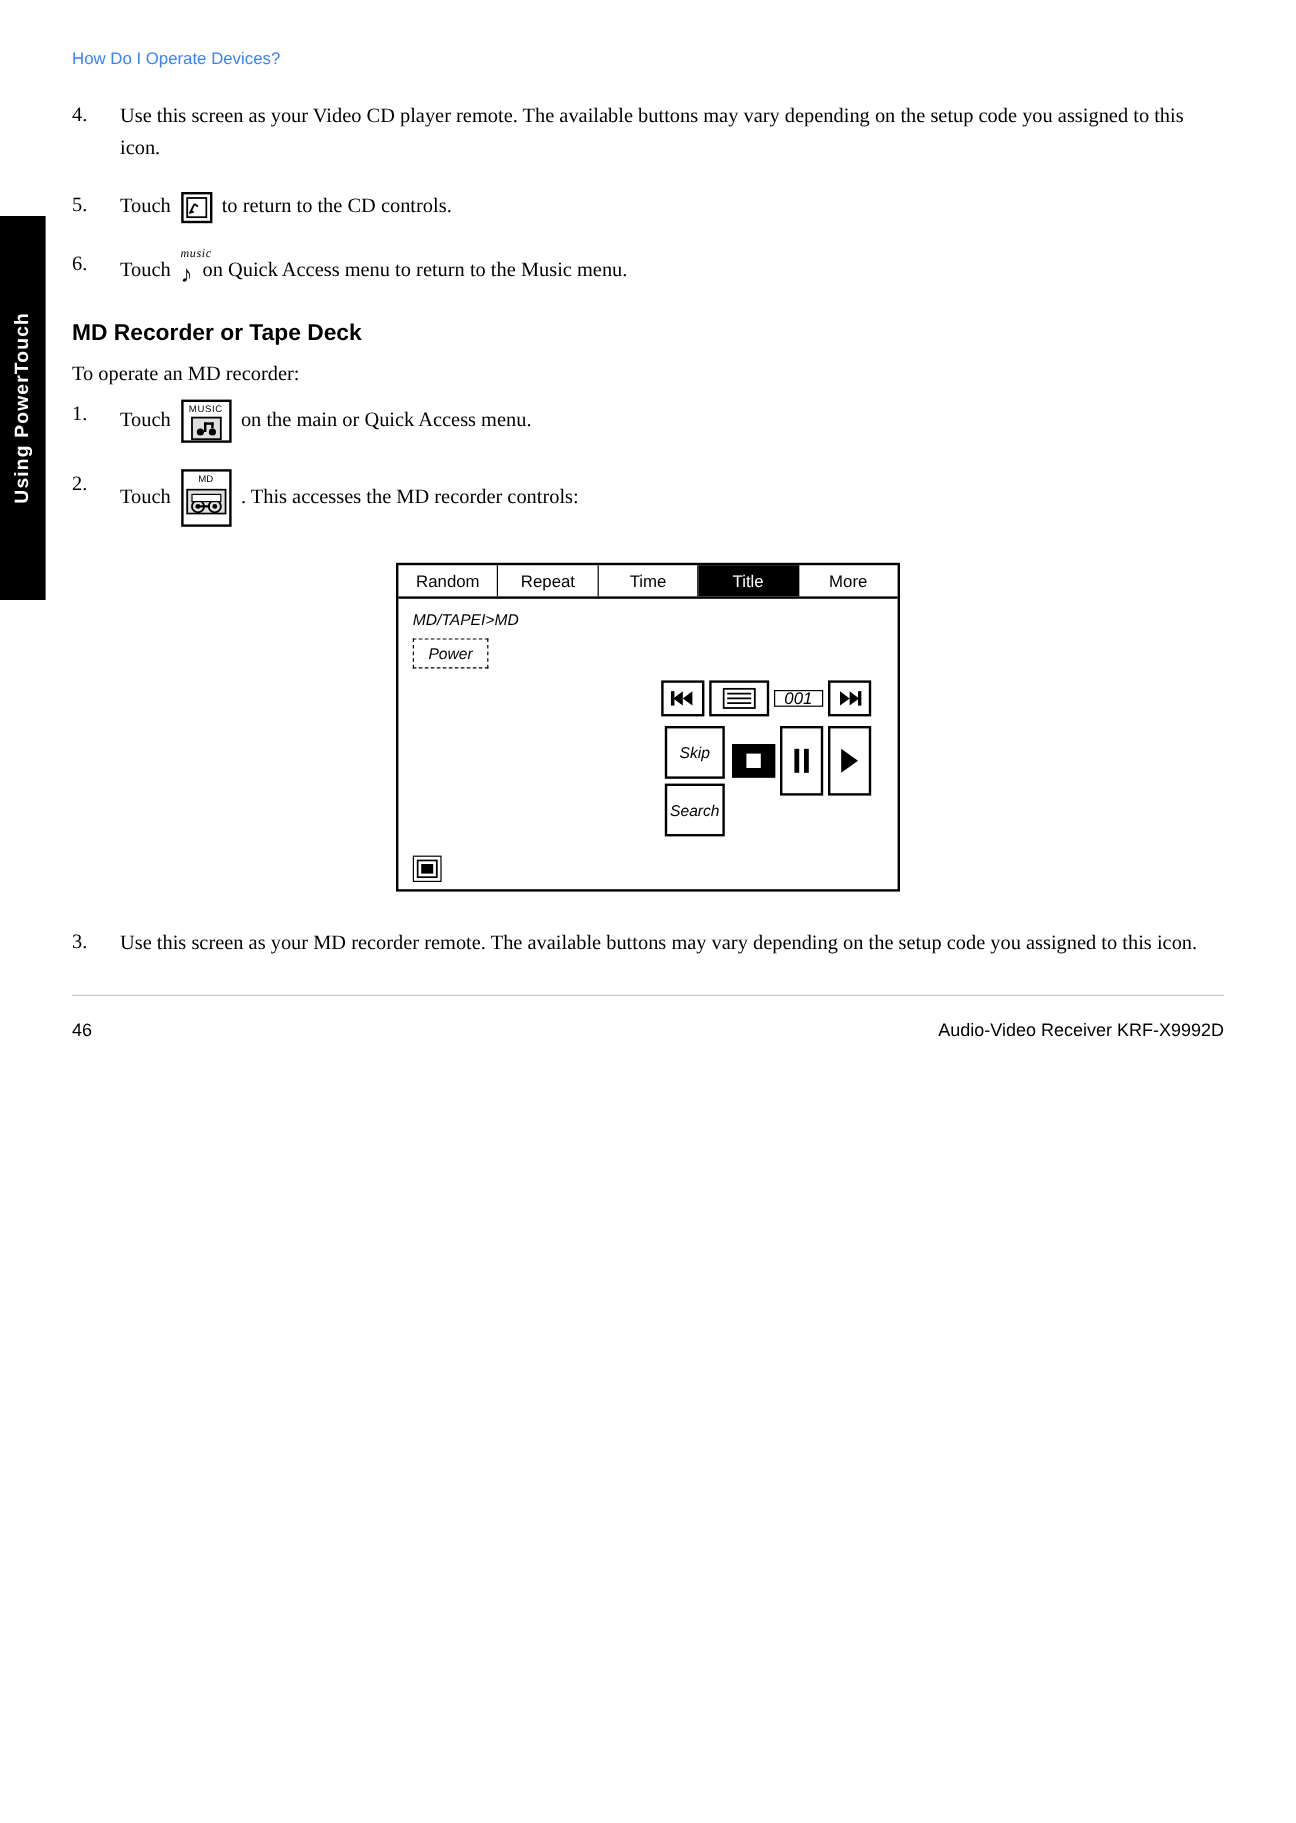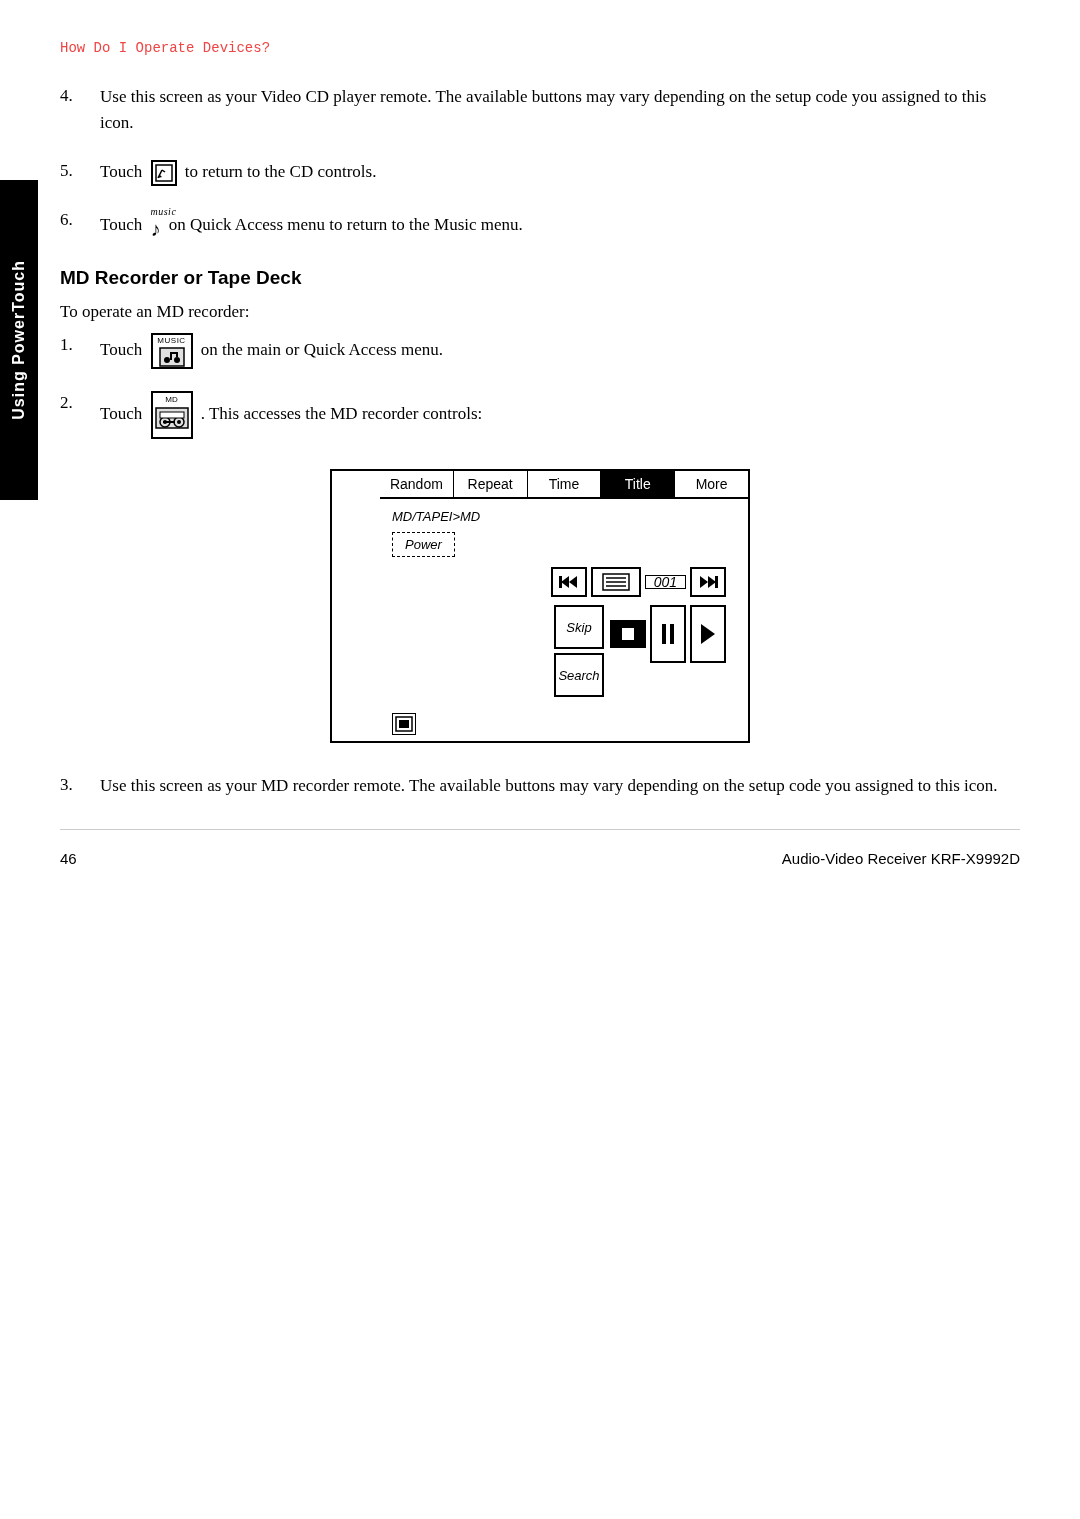--- a/index.html
+++ b/index.html
@@ -49,23 +49,23 @@
     .main-content {
       margin-left: 60px;
       margin-right: 60px;
       padding-top: 40px;
       flex: 1;
     }
 
     
     .breadcrumb {
       font-size: 14px;
-      color: #ef4444;
+      color: #3b82f6;
       margin-bottom: 28px;
-      font-family: Liberation Mono, monospace;
+      font-family: Liberation Sans, sans-serif;
     }
 
     
     .numbered-list {
       list-style: none;
       padding: 0;
     }
 
     .numbered-item {
       display: flex;
@@ -189,21 +189,20 @@
       justify-content: center;
       font-size: 14px;
     }
 
     
     .md-screen-container {
       margin: 30px auto;
       width: 420px;
       border: 2px solid #000;
       background: #fff;
-      padding-left: 48px;
     }
 
     .md-screen-toolbar {
       display: flex;
       border-bottom: 2px solid #000;
     }
 
     .md-toolbar-btn {
       flex: 1;
       border-right: 1px solid #000;

